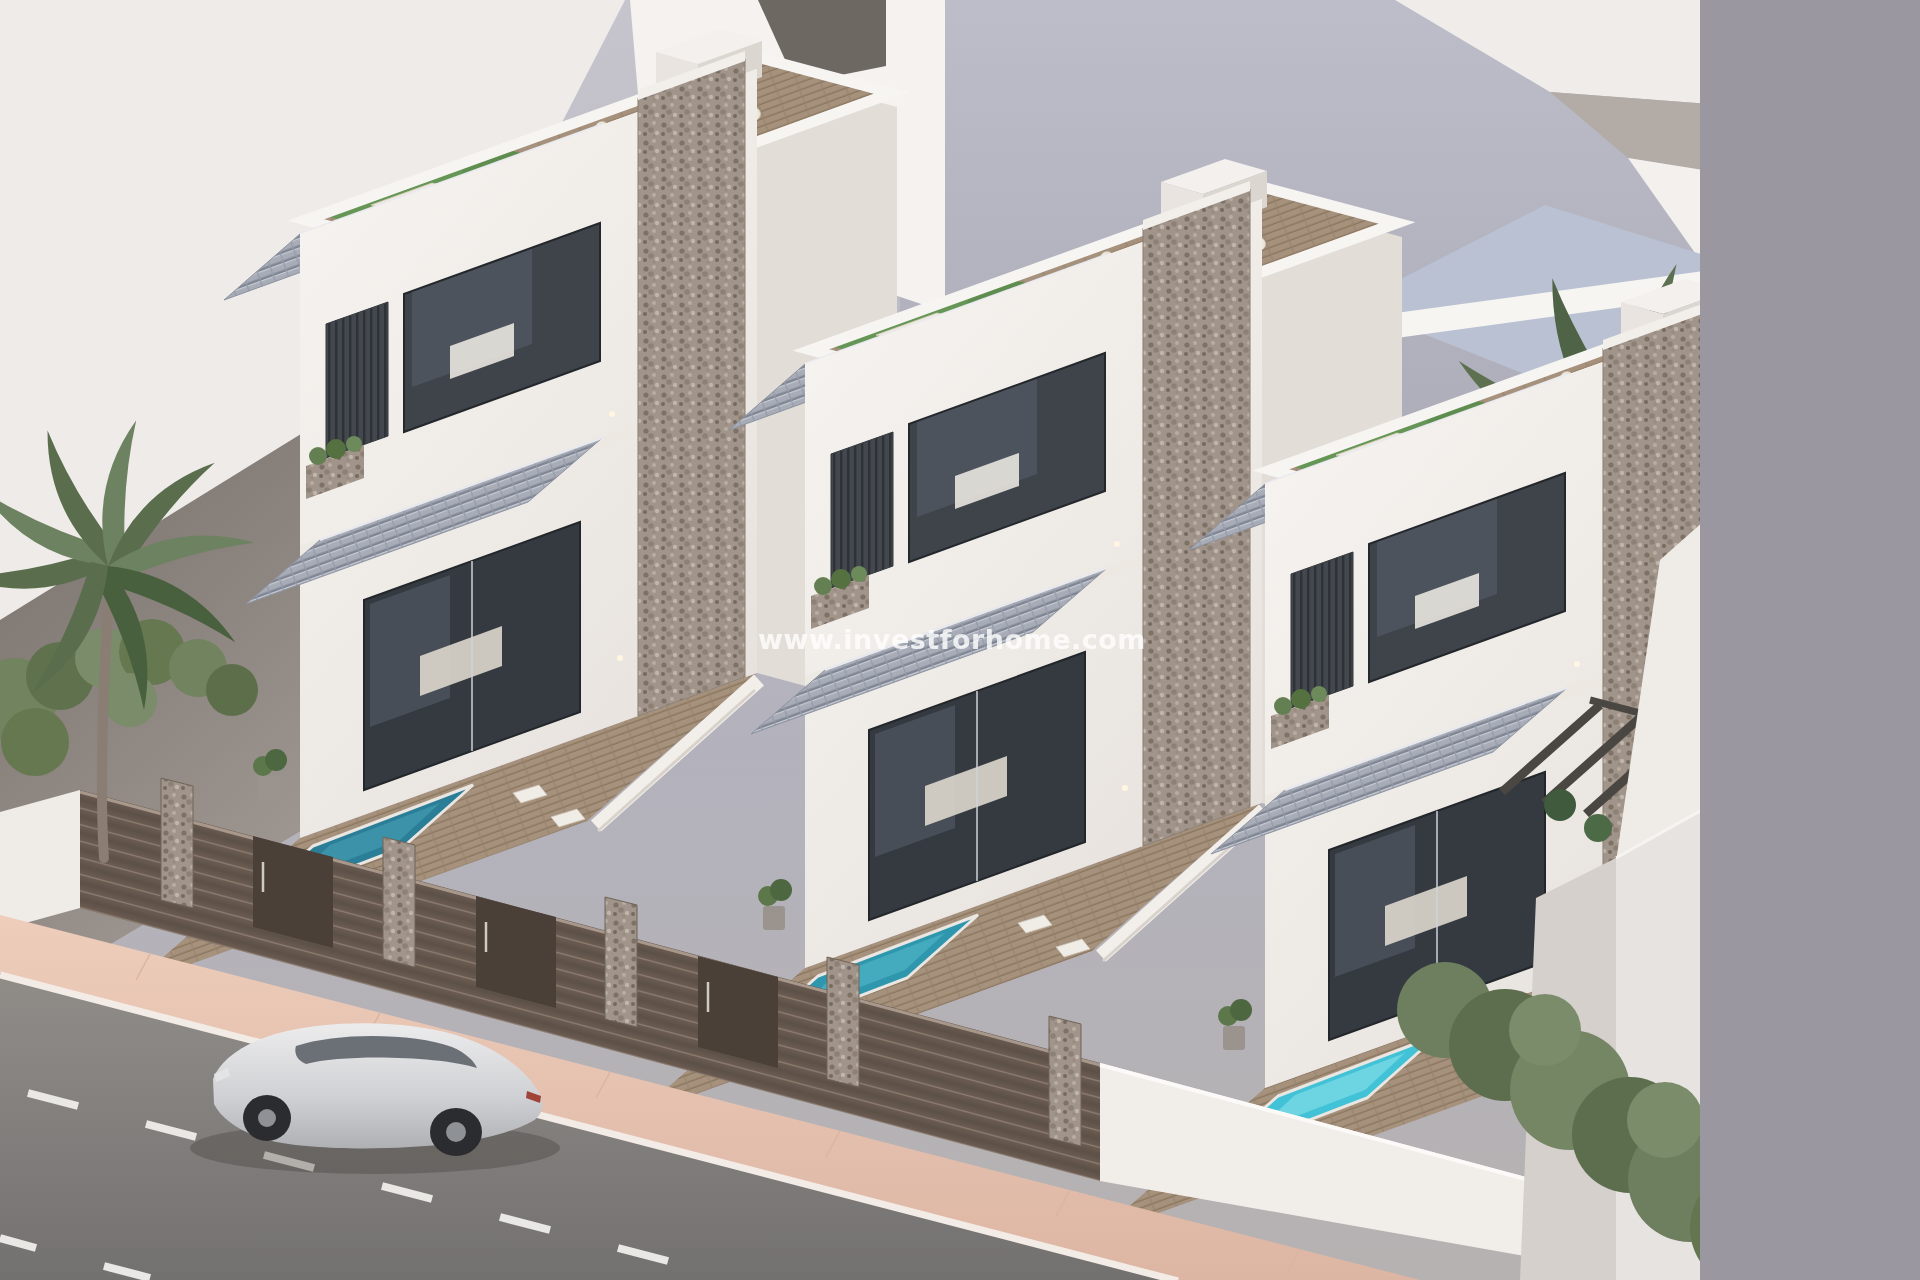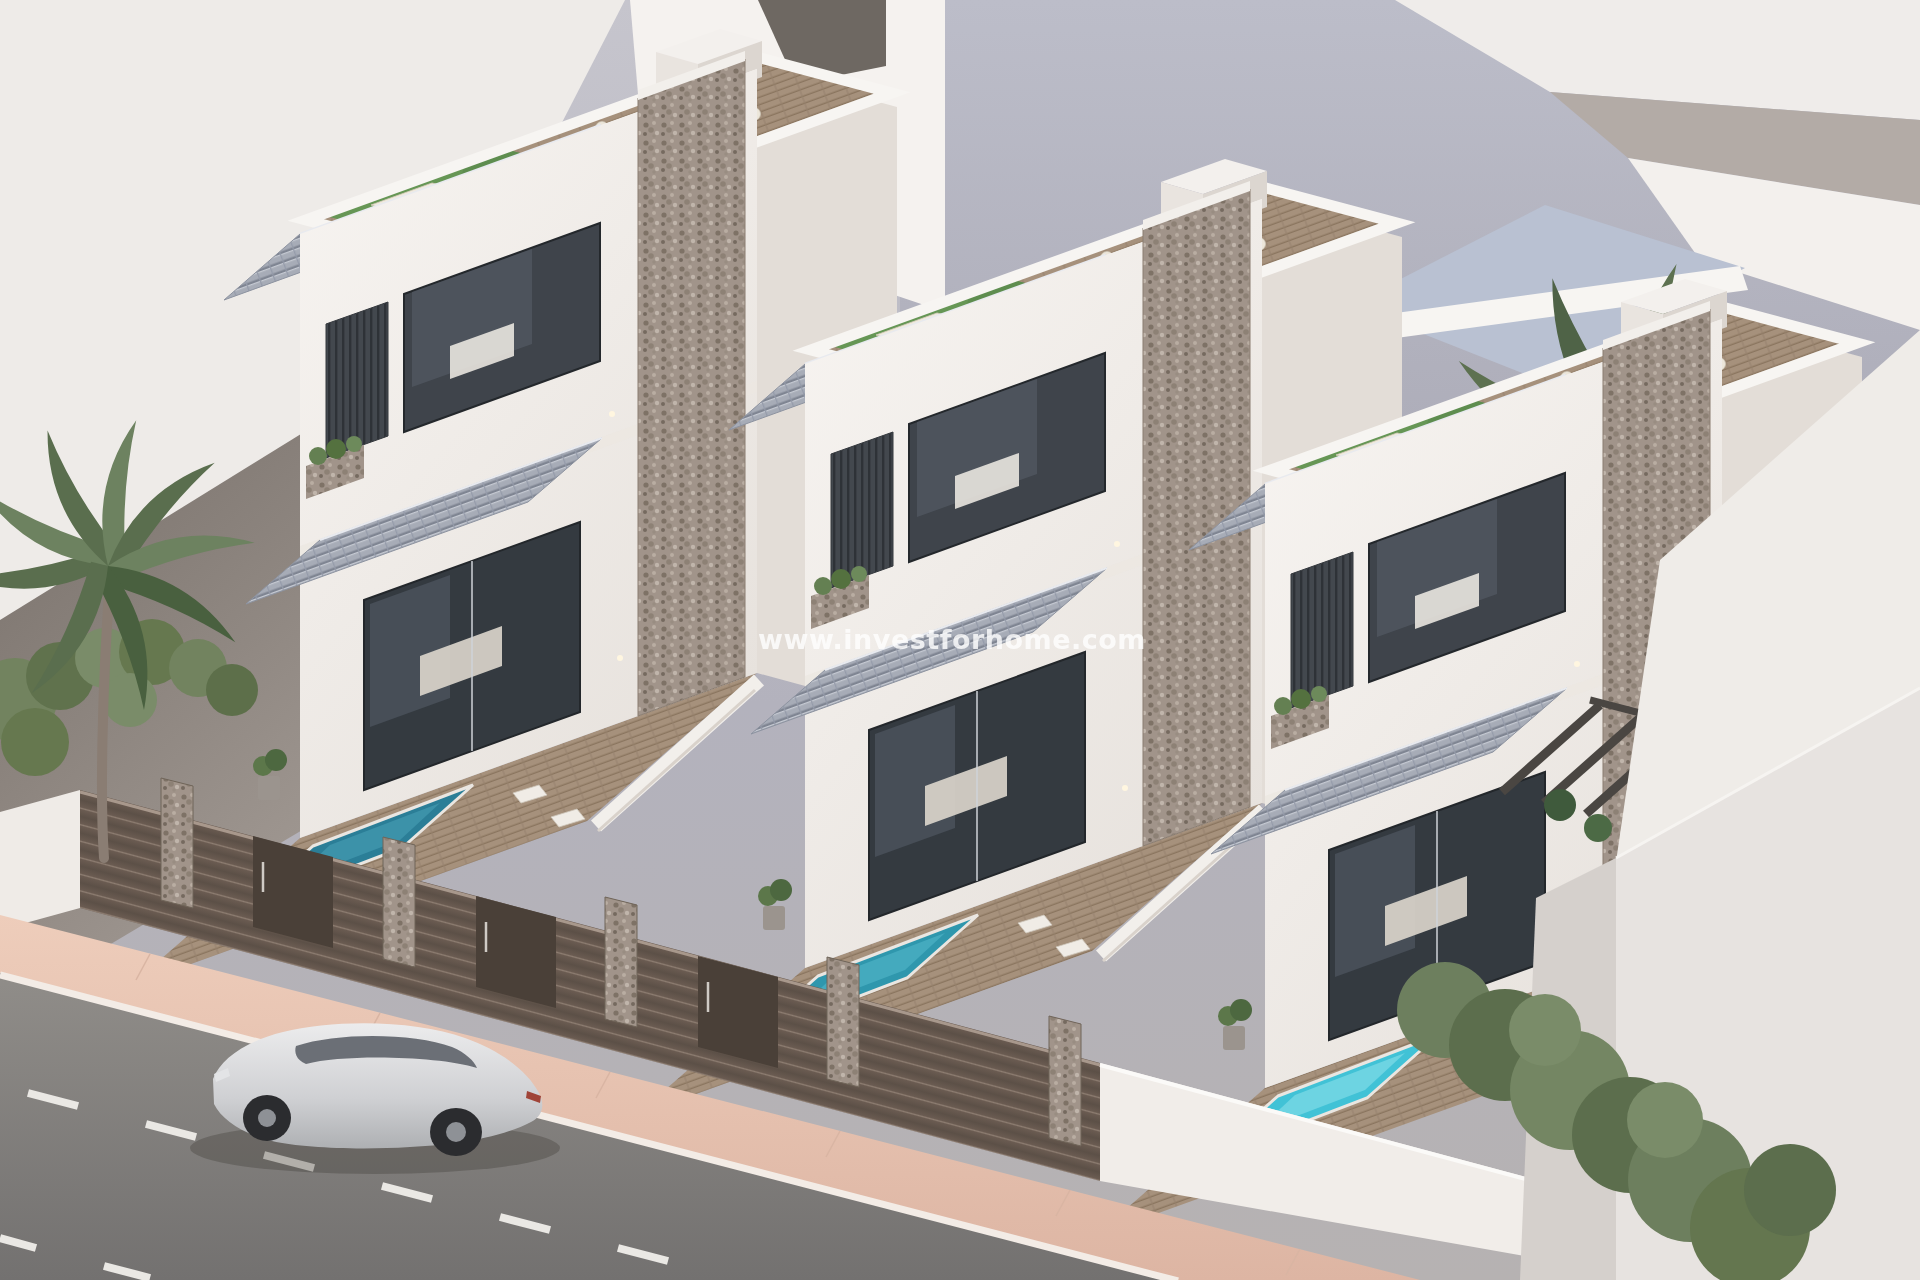--- a/index.html
+++ b/index.html
@@ -1,16 +1,16 @@
 <!DOCTYPE html>
 <html><head>
 <meta charset="utf-8">
 <style>
   html,body{margin:0;padding:0;background:#9a97a0;}
-  .stage{position:relative;width:1920px;height:1280px;overflow:hidden;
+  .stage{position:relative;width:1700px;height:1280px;overflow:hidden;
          font-family:"DejaVu Sans","Liberation Sans",sans-serif;}
   svg{display:block}
   text.watermark{font-family:"DejaVu Sans","Liberation Sans",sans-serif;
                  font-weight:bold;letter-spacing:.5px;}
 </style>
 </head>
 <body>
 
 <div class="stage">
 <svg width="1920" height="1280" viewBox="0 0 1920 1280">

